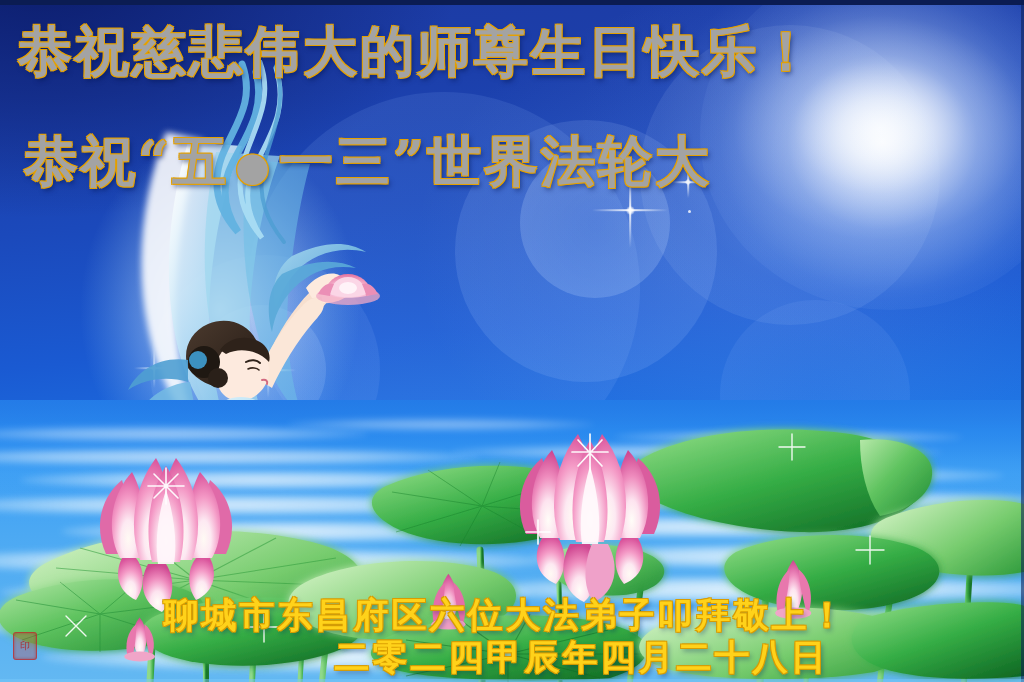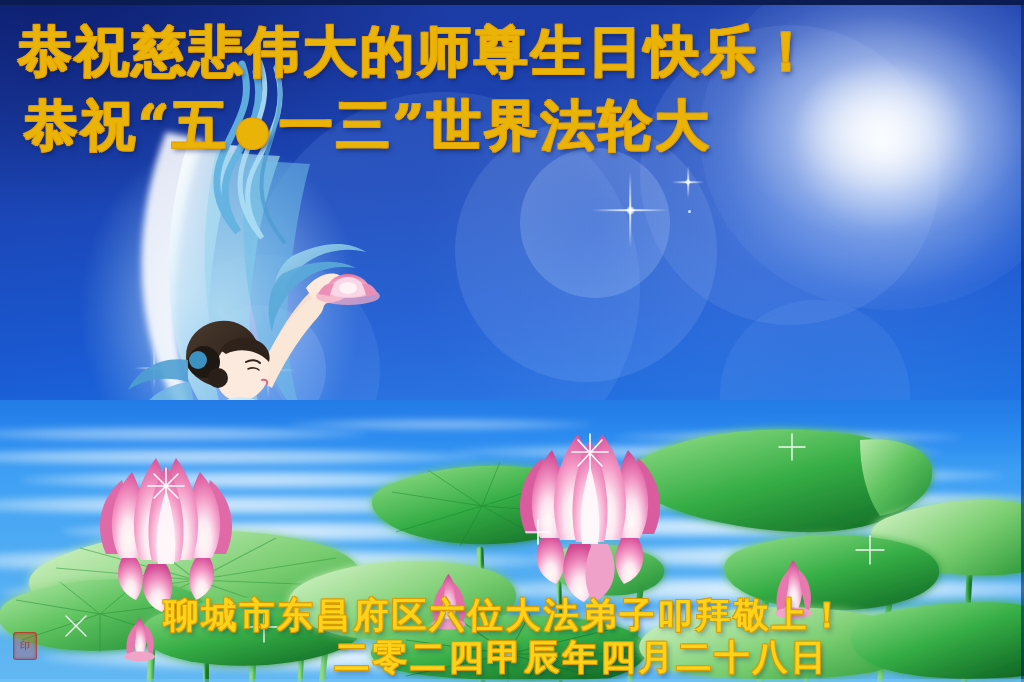--- a/index.html
+++ b/index.html
@@ -90,31 +90,31 @@
     padding:14px 16px 0 18px;
     box-sizing:border-box;
     z-index:40;
   }
   .hline{
     font-family:"DejaVu Serif","Liberation Serif",serif;
     font-weight:700;
     font-size:54px;
     line-height:74px;
     letter-spacing:3px;
-    color:#eab308;
+    color:#a3a3a3;
     white-space:nowrap;
     text-shadow:
        0 0 1px #e8a400,
        1px 1px 0 #e5a100,
       -1px 1px 0 #e5a100,
        1px -1px 0 #e5a100,
       -1px -1px 0 #e5a100,
        2px 3px 5px rgba(0,20,80,.55);
   }
-  .hline.l2{padding-left:6px;}
+  .hline.l2{padding-left:6px;margin-top:36px;}
   .hline.l3{padding-left:10px;}
   .hline .bigdot{ font-size:40px; vertical-align:middle; padding:0 6px;}
 
   .signature{
     position:absolute;left:0;bottom:4px;width:1023px;
     box-sizing:border-box;
     text-align:center;
     z-index:40;
   }
   .sline{

